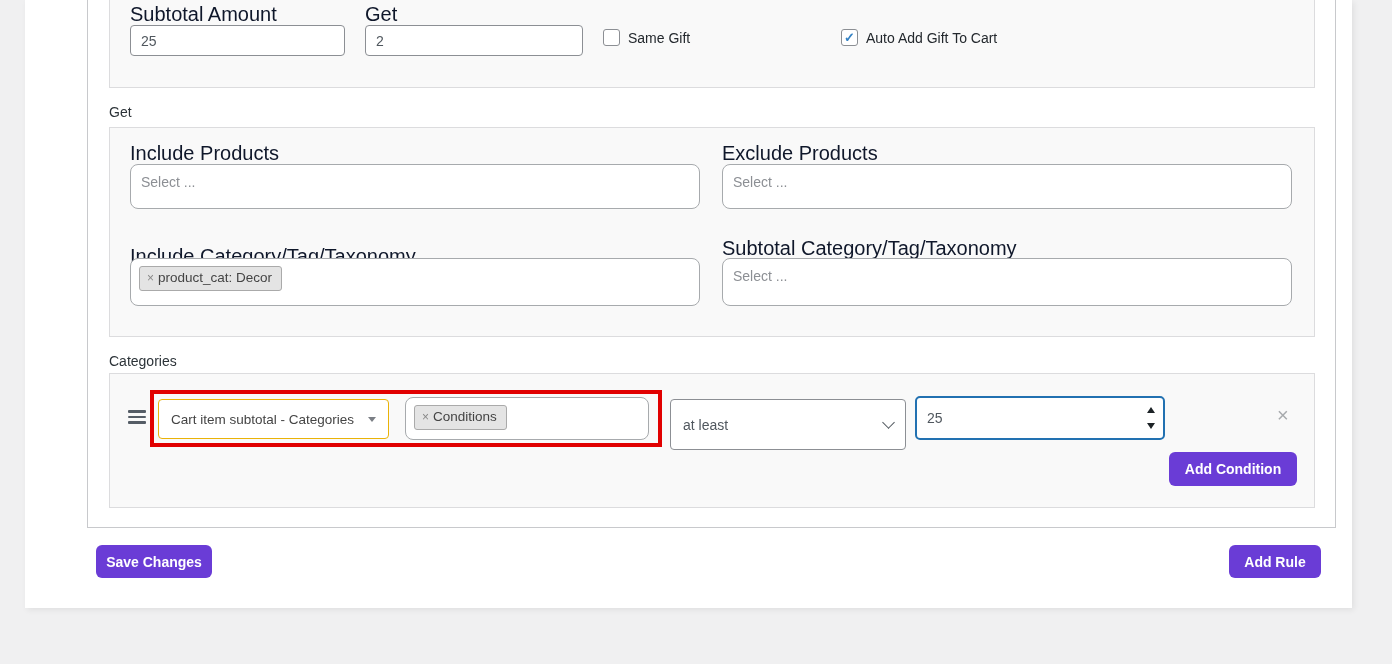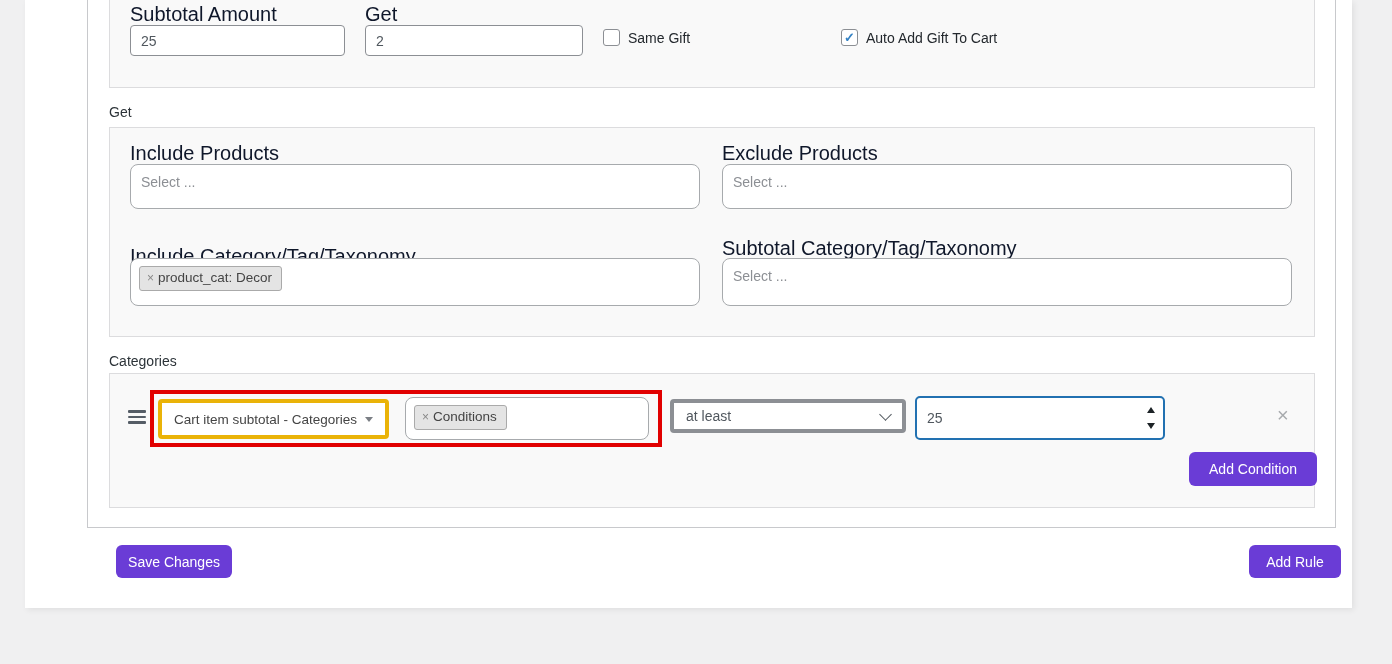--- a/index.html
+++ b/index.html
@@ -54,21 +54,21 @@
     display:flex; align-items:center; justify-content:center;
     font-size:13px; font-weight:bold; color:#3582c4; line-height:1;
   }
   .cb-label { position:absolute; font-size:14px; color:#23282d; white-space:nowrap; }
 
   
   .drag-handle { position:absolute; left:103px; top:410px; width:18px; cursor:grab; }
   .drag-handle .bar { height:2.5px; background:#555d66; margin-bottom:3px; border-radius:1px; }
 
   .sel2 {
-    position:absolute; background:#fff; border:4px solid #eab308; border-radius:4px;
+    position:absolute; background:#fff; border:1px solid #eab308; border-radius:4px;
     display:flex; align-items:center; padding:0 12px; font-size:13.5px; color:#444;
   }
   .caret-down {
     width:0; height:0; border-left:4.5px solid transparent; border-right:4.5px solid transparent;
     border-top:5.5px solid #7b7f85; margin-left:auto;
   }
   .chevron {
     width:9px; height:9px; border-right:1.8px solid #50575e; border-bottom:1.8px solid #50575e;
     transform:rotate(45deg); margin-left:auto; margin-top:-4px;
   }
@@ -82,22 +82,22 @@
     font-size:14px; color:#50575e; background:transparent;
   }
   .spinner { display:flex; flex-direction:column; justify-content:space-between; height:26px; padding:2px 2px; }
   .tri-up { width:0; height:0; border-left:4px solid transparent; border-right:4px solid transparent; border-bottom:6px solid #1d2327; cursor:pointer; }
   .tri-down { width:0; height:0; border-left:4px solid transparent; border-right:4px solid transparent; border-top:6px solid #1d2327; cursor:pointer; }
 
   .close-x { position:absolute; left:1252px; top:405px; font-size:20px; color:#a7aaad; cursor:pointer; line-height:1; }
 
   .btn {
     position:absolute; background:#6a3cd6; color:#fff; border:none; border-radius:6px;
-    font-family:"Liberation Sans", sans-serif; font-size:14px; font-weight:normal;
-    display:flex; align-items:center; justify-content:center; cursor:pointer;margin-left:20px;
+    font-family:"Liberation Sans", sans-serif; font-size:14px; font-weight:bold;
+    display:flex; align-items:center; justify-content:center; cursor:pointer;
   }
   .btn.add-cond { left:1144px; top:452px; width:128px; height:34px; }
   .btn.save     { left:71px;  top:545px; width:116px; height:33px; }
   .btn.add-rule { left:1204px; top:545px; width:92px; height:33px; }
 
   .annotation-red {
     position:absolute; left:125px; top:390px; width:512px; height:57px;
     border:4px solid #e10000; pointer-events:none; z-index:30;
   }
 </style>
@@ -164,21 +164,21 @@
     <span class="caret-down"></span>
   </div>
 
   <div class="sel-box" style="left:380px; top:397px; width:244px; height:43px; padding:7px 8px;">
     <span class="chip">
       <span class="x">×</span>
       <span>Conditions</span>
     </span>
   </div>
 
-  <div class="sel2" style="left:645px; top:399px; width:236px; height:34px; border-color:#8c8f94; color:#50575e; font-size:14px;">
+  <div class="sel2" style="left:645px; top:399px; width:236px; height:51px; border-color:#8c8f94; color:#50575e; font-size:14px;">
     <span>at least</span>
     <span class="chevron"></span>
   </div>
 
   <div class="num-input-wrap">
     <input value="25" style="">
     <span class="spinner">
       <span class="tri-up"></span>
       <span class="tri-down"></span>
     </span>

